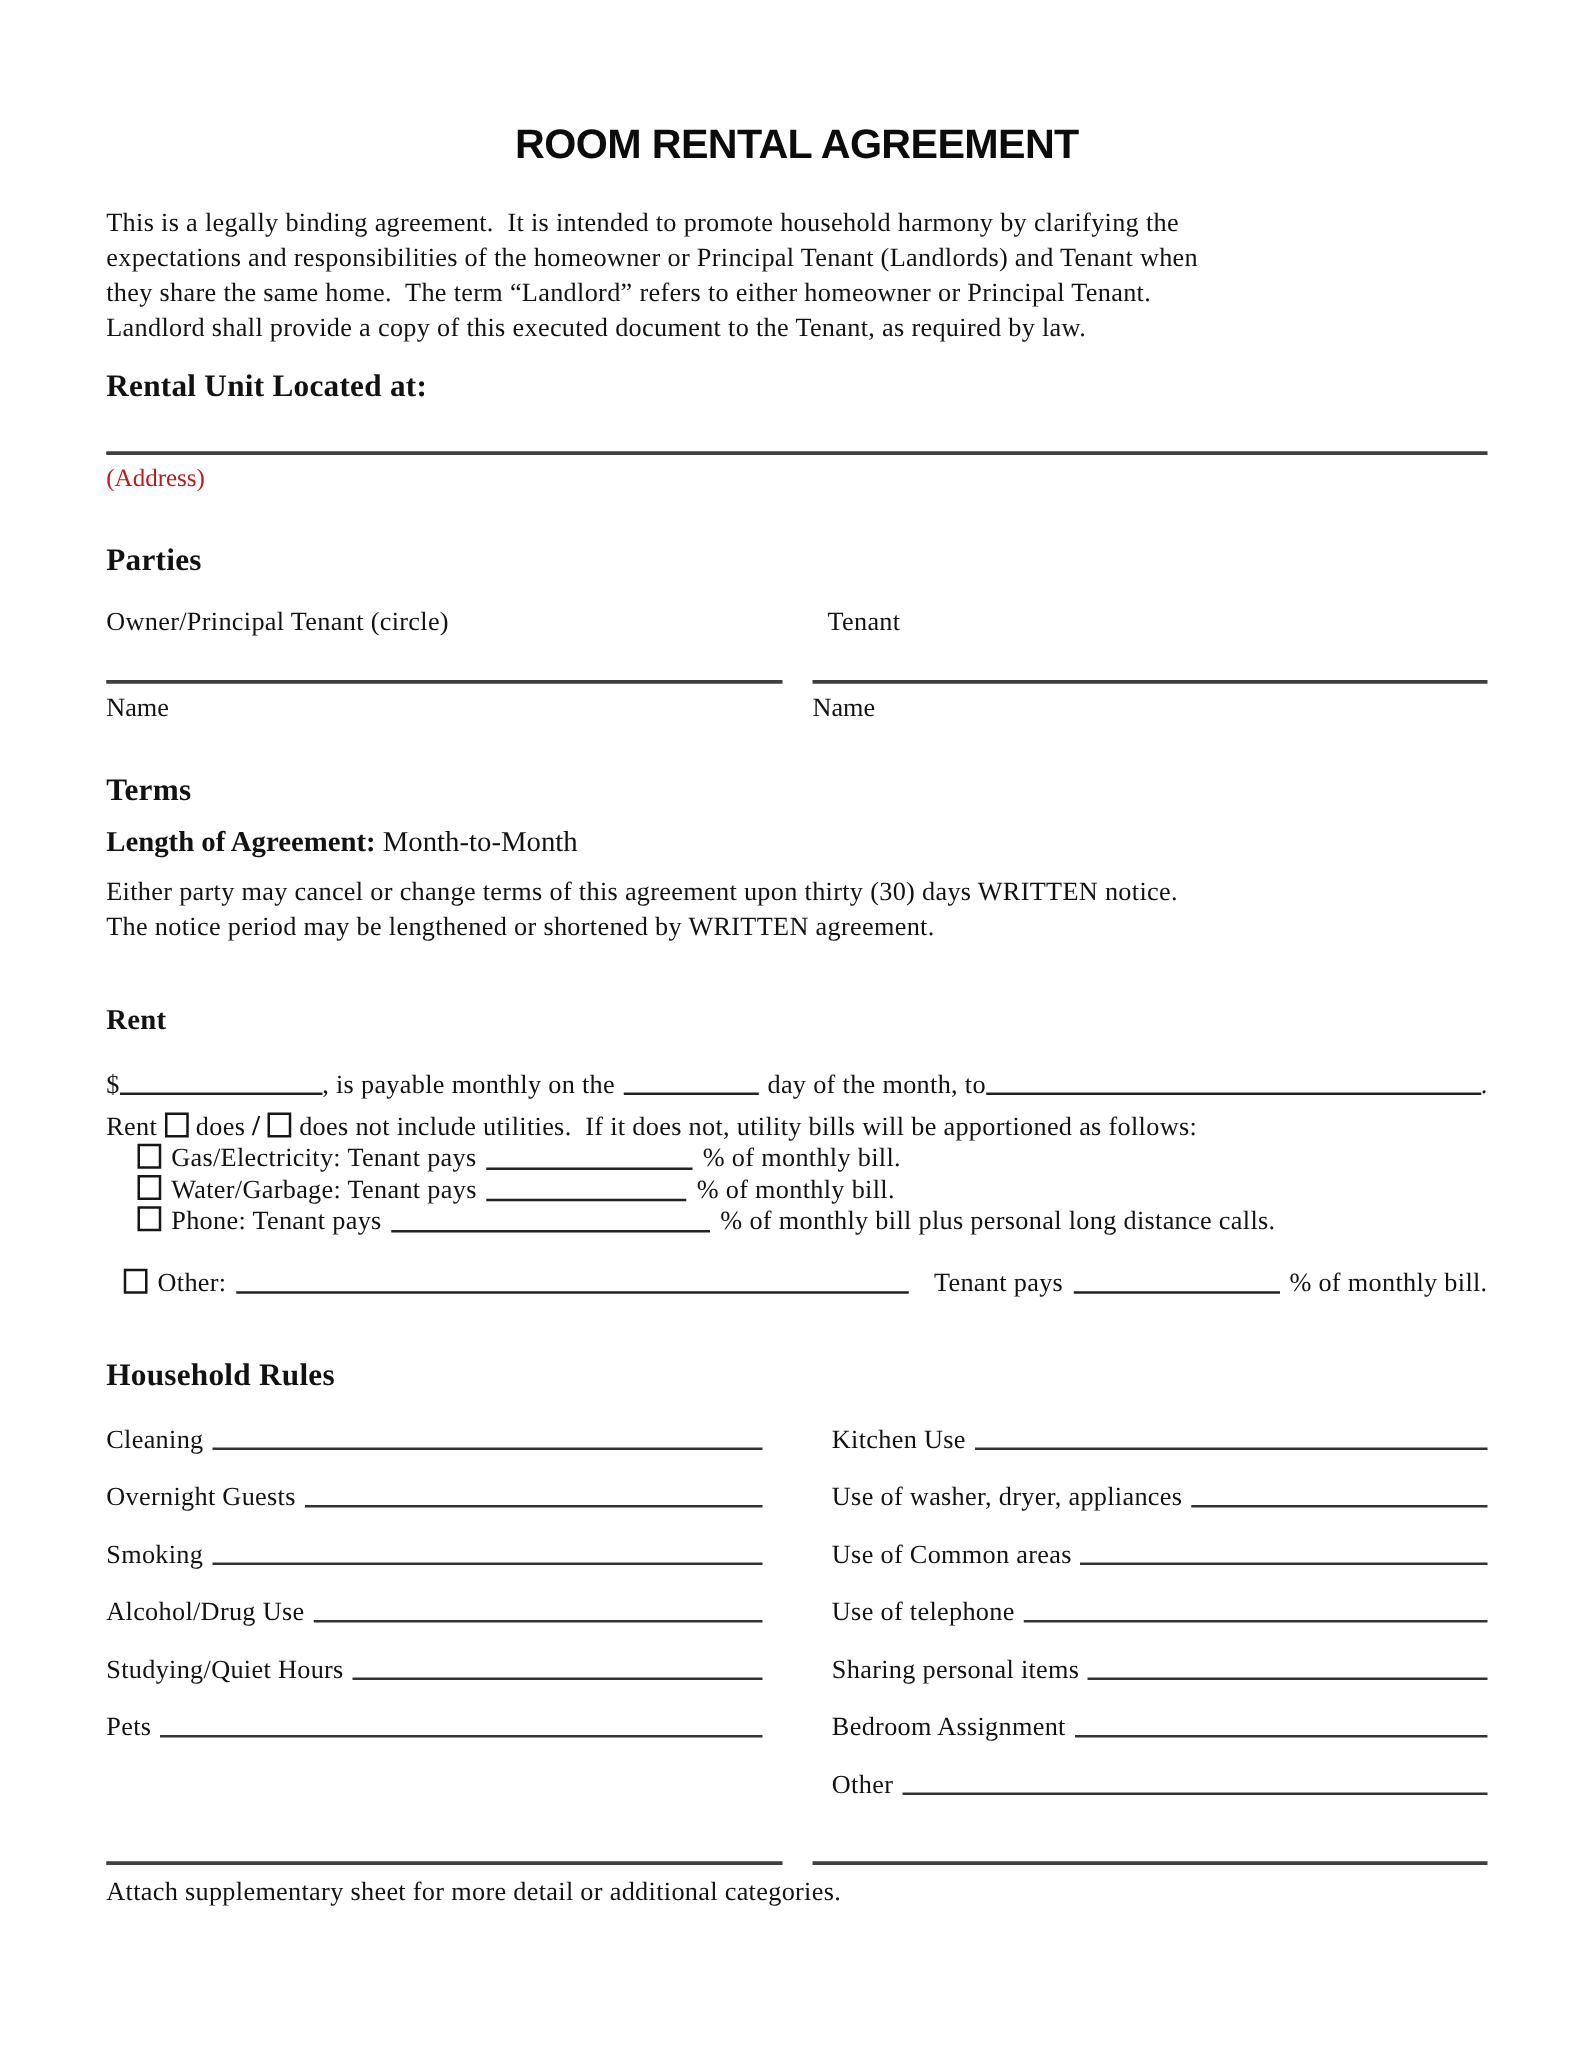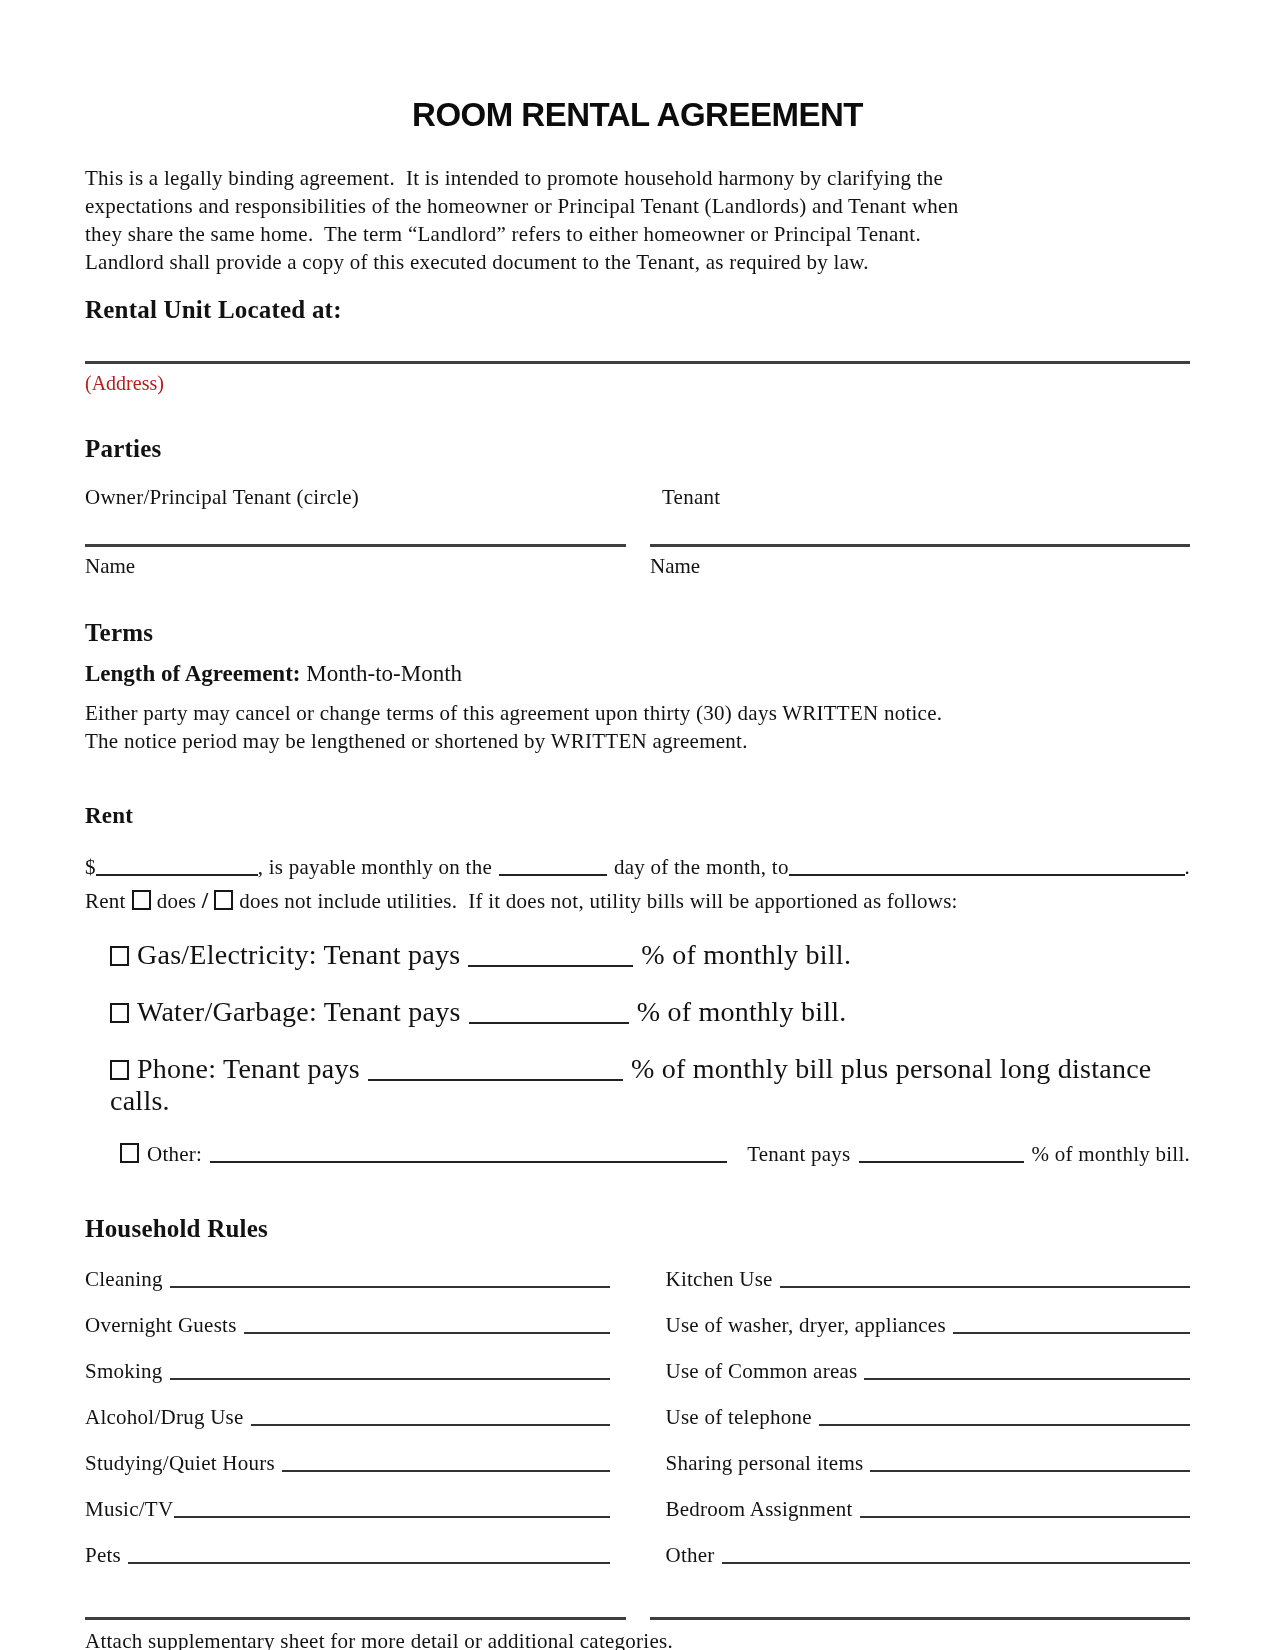--- a/index.html
+++ b/index.html
@@ -49,26 +49,26 @@
 
   .ifill { display:inline-block; border-bottom:2px solid #222; height:2px; vertical-align:-3px; }
   .cb {
     display:inline-block; width:15px; height:16px;
     border:2px solid #161616; vertical-align:-2px; background:#fff;
   }
   .utilline { margin-top:8px; font-size:21px; letter-spacing:0.25px; }
   .utilline .cb { margin:0 6px; }
   .slash { font-weight:bold; font-size:23px; }
 
-  .util-item { margin-left:25px; margin-top:25px; font-size:28px; letter-spacing:0.25px; }
+  .util-item { margin-left:25px; font-size:21px; letter-spacing:0.25px; }
   .util-item .cb { margin-right:8px; }
   .g1 { width:165px; margin:0 8px 0 8px; }
   .g2 { width:160px; margin:0 8px 0 8px; }
   .g3 { width:255px; margin:0 8px 0 8px; }
-  .other-row { margin-left:35px; margin-top:25px; }
+  .other-row { margin-left:14px; margin-top:25px; }
   .fill-other { flex:1; margin:0 20px 0 8px; }
   .fill-otherpct { width:165px; margin:0 8px; }
 
   .mt-house { margin-top:48px; }
   .hrow { display:flex; align-items:baseline; font-size:21px; letter-spacing:0.25px; margin-top:21px; }
   .hrow .lbl { white-space:nowrap; }
   .hrow .fill { margin-left:7px; flex:1; border-bottom:2.5px solid #333; }
   .hcols { margin-top:3px;gap:31px; }
 
   .bottom-rules { margin-top:49px; }
@@ -173,24 +173,20 @@
       </div>
       <div class="hrow">
         <span class="lbl">Alcohol/Drug Use</span>
         <div class="fill"></div>
       </div>
       <div class="hrow">
         <span class="lbl">Studying/Quiet Hours</span>
         <div class="fill"></div>
       </div>
       <div class="hrow">
-        <span class="lbl">Music/TV</span>
-        <div class="fill" style="margin-left:1px"></div>
-      </div>
-      <div class="hrow">
         <span class="lbl">Pets</span>
         <div class="fill"></div>
       </div>
     </div>
     <div class="col-r">
       <div class="hrow">
         <span class="lbl">Kitchen Use</span>
         <div class="fill"></div>
       </div>
       <div class="hrow">

